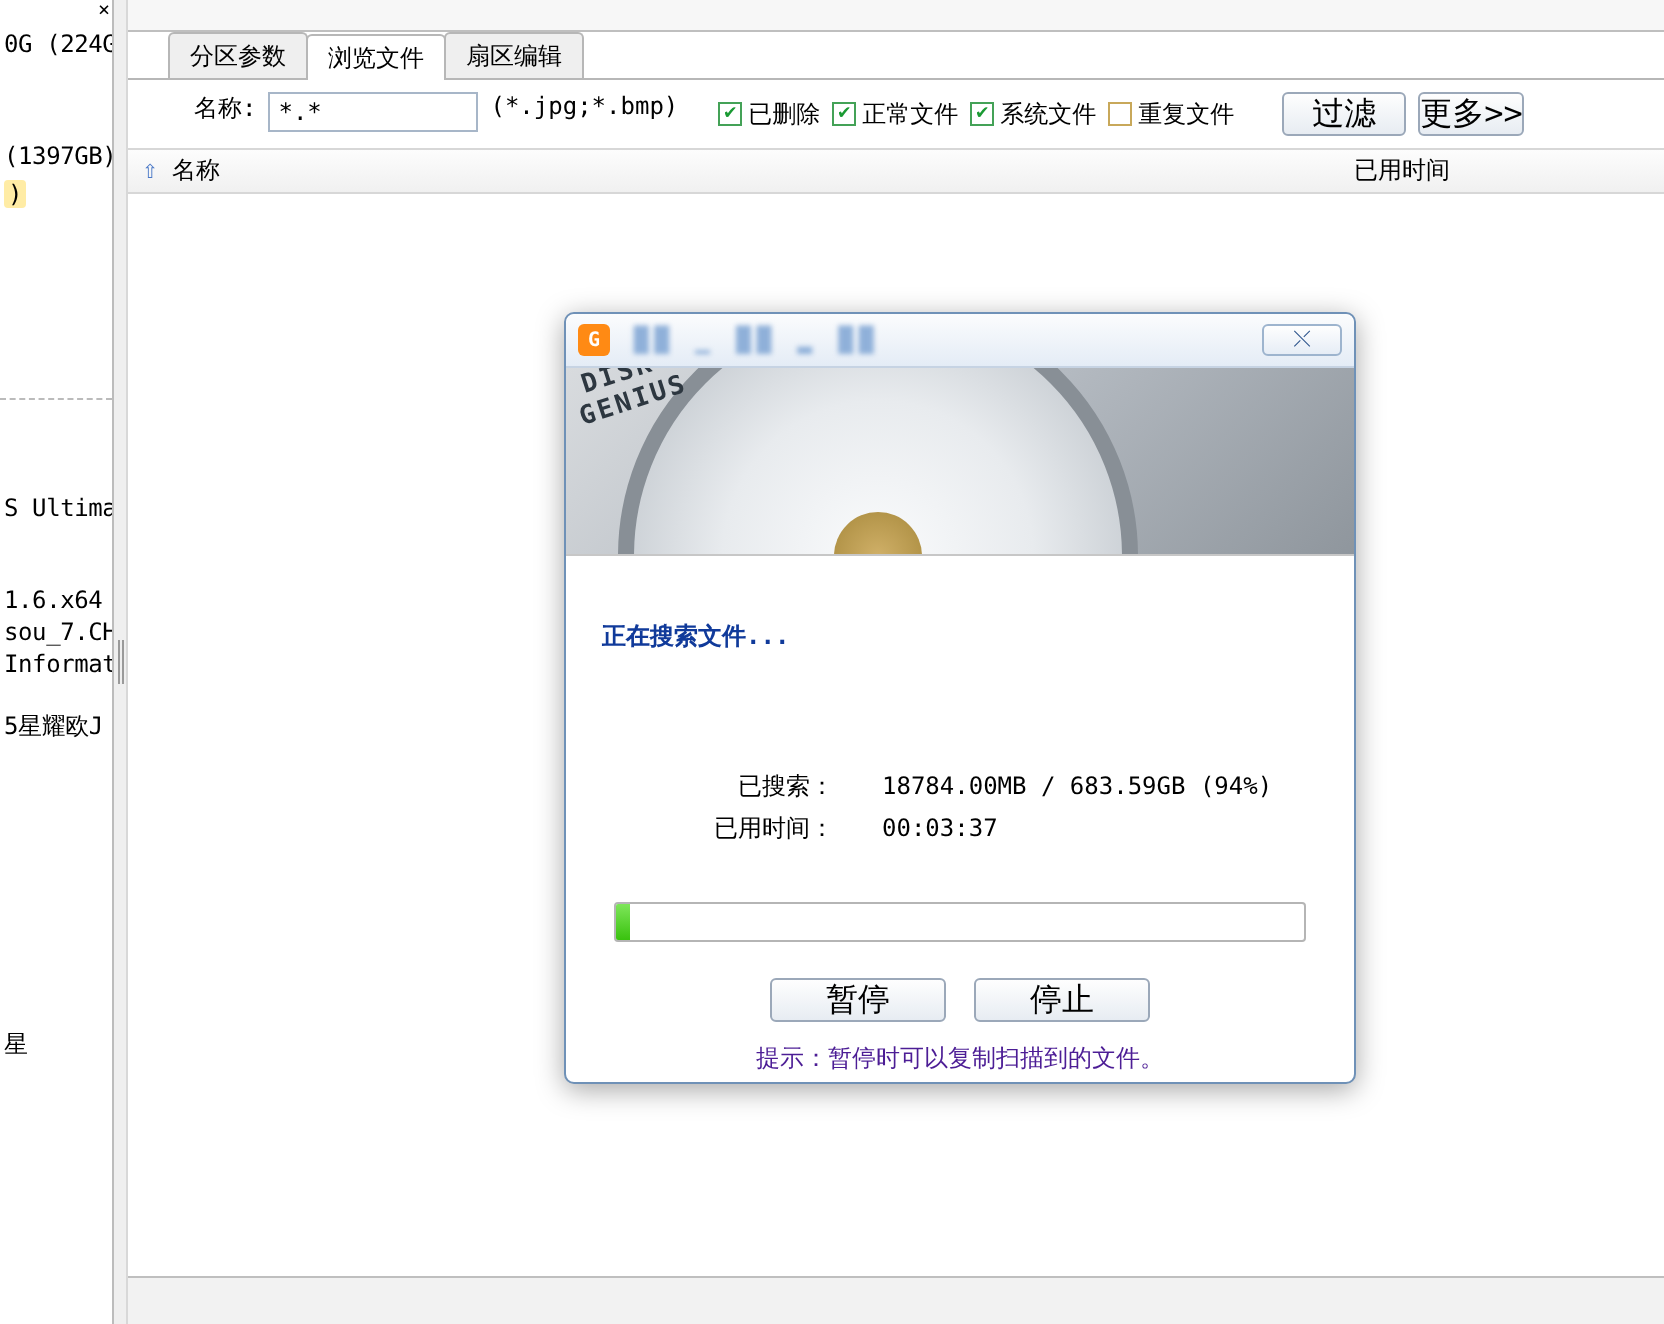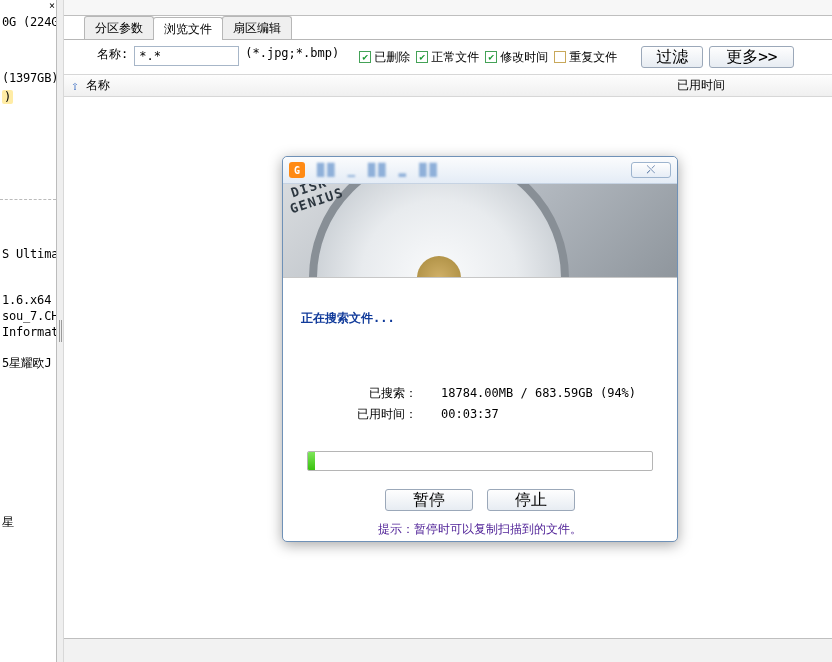--- a/index.html
+++ b/index.html
@@ -27,21 +27,21 @@
 
 .filterbar{display:flex;gap:6px;padding:6px 8px;border-bottom:1px solid #d7d7d7;font-family:"SimSun",monospace}
 .filterbar .lbl{margin-left:25px}
 .txt{height:20px;border:1px solid #a7b6c8;background:#fff;padding:0 4px;font-family:inherit;font-size:12px}
 .txt.name{width:105px}
 .ext{color:#000}
 .chk{display:inline-flex;align-items:center;gap:3px}
 .chk .box{width:12px;height:12px;border:1px solid #44a257;display:inline-flex;align-items:center;justify-content:center;font-size:10px;color:#1a9a33;line-height:1}
 .chk.unchecked .box{border-color:#c8a85a;color:transparent}
 .btn{height:22px;padding:0 14px;border:1px solid #9ba8b9;border-radius:3px;background:linear-gradient(#fefefe,#e7ecf2);font-family:inherit;font-size:16px}
-.btn.more{padding:0 16px}
+.btn.more{padding:0 0}
 
 .listhdr{display:flex;align-items:center;height:22px;border-bottom:1px solid #d7d7d7;font-family:"SimSun",monospace;background:linear-gradient(#fdfdfd,#f0f0f0)}
 .listhdr .up{width:22px;text-align:center;color:#4a78c7;font-size:13px}
 .listhdr .col-name{flex:1}
 .listhdr .col-time{width:155px}
 
 .filearea{flex:1;background:#fff;position:relative;overflow:hidden}
 .bottombar{height:24px;border-top:1px solid #bfbfbf;background:#f2f2f2}
 
 
@@ -116,21 +116,21 @@
       <label class="chk">
           <span class="box">✔</span>
           <span>已删除</span>
         </label>
       <label class="chk">
           <span class="box">✔</span>
           <span>正常文件</span>
         </label>
       <label class="chk">
           <span class="box">✔</span>
-          <span>修改时间</span>
+          <span>系统文件</span>
         </label>
       <label class="chk unchecked">
           <span class="box">✔</span>
           <span>重复文件</span>
         </label>
       <span style="width:12px"></span>
       <button class="btn">过滤</button>
       <button class="btn more">更多&gt;&gt;</button>
     </div>
 

